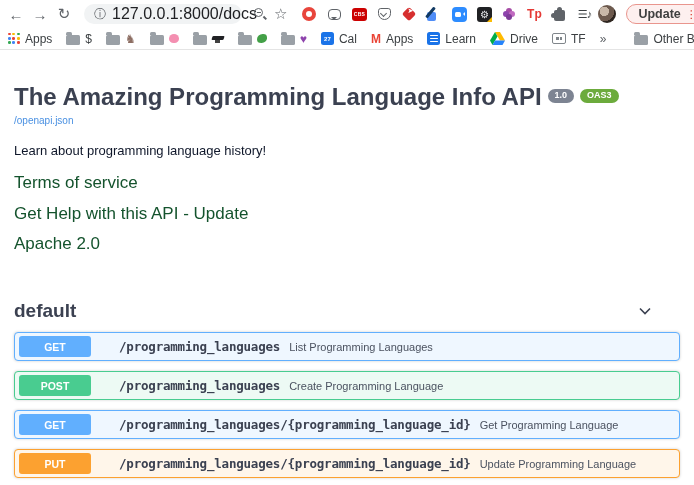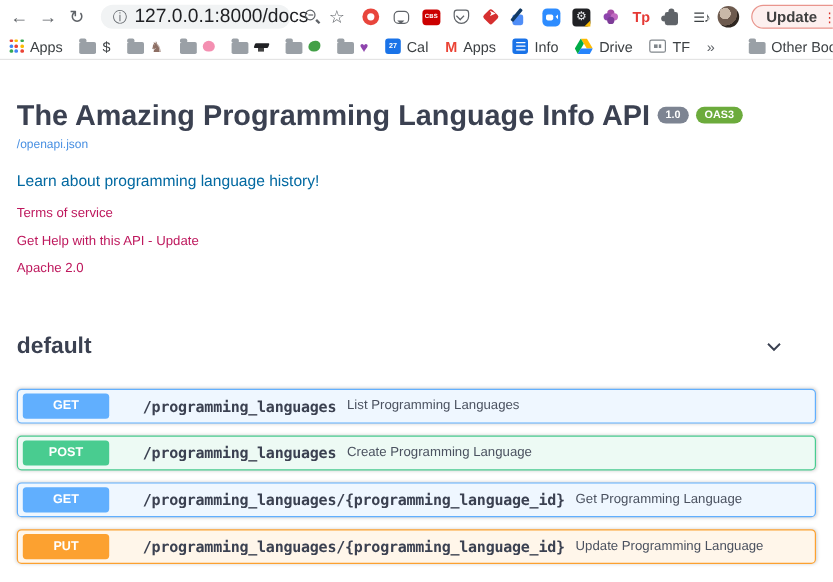--- a/index.html
+++ b/index.html
@@ -88,27 +88,27 @@
   .overflow-chev { color:#5f6368; font-size:12px; }
 
   
   .page { padding:0 14px; }
   .info-block { margin-top:34px; }
   .api-title { font-size:24px; font-weight:bold; color:#3b4151; display:flex; align-items:flex-start; gap:6px; line-height:1.1; }
   .badge { font-size:9px; font-weight:bold; color:#fff; border-radius:14px; padding:2px 7px; margin-top:5px; display:inline-block; }
   .badge-ver { background:#7d8492; }
   .badge-oas { background:#6cab3c; }
   .spec-link { display:inline-block; margin-top:4px; font-size:10px; color:#4990e2; text-decoration:none; }
-  .descr { margin-top:15px; font-size:13px; color:#0369a1; }
+  .descr { margin-top:15px; font-size:13px; color:#0f172a; }
   .link-list { margin-top:14px; }
-  .ext-link { display:block; font-size:11px; color:#be185d; text-decoration:none; line-height:1.25; }
+  .ext-link { display:block; font-size:17px; color:#14532d; text-decoration:none; line-height:1.25; }
   .lk-terms { margin-bottom:9px; }
   .lk-license { margin-top:9px; }
 
-  .tag-section { margin-top:40px; display:flex; align-items:center; justify-content:space-between; padding:6px 0 24px 0; }
+  .tag-section { margin-top:40px; display:flex; align-items:center; justify-content:space-between; padding:6px 0 10px 0; }
   .tag-name { font-size:19px; font-weight:bold; color:#3b4151; }
   .chev-btn { width:22px; height:22px; display:flex; align-items:center; justify-content:center; margin-right:24px; }
 
   .opblock { display:flex; align-items:center; border:1px solid var(--accent); background:var(--row-bg);
              border-radius:4px; padding:4px; margin-bottom:10px; box-shadow:0 0 3px rgba(0,0,0,.19); height:29px; }
   .method { width:72px; height:21px; border-radius:3px; background:var(--accent); color:#fff; font-weight:bold;
             font-size:10.5px; display:flex; align-items:center; justify-content:center; flex:0 0 auto; }
   .path { margin-left:28px; font-family:"DejaVu Sans Mono", monospace; font-weight:bold; font-size:12.5px;
           color:#3b4151; letter-spacing:-0.2px; }
   .summary { margin-left:9px; font-size:11px; color:#4b5260; }
@@ -236,21 +236,21 @@
   <div class="bm">
     <span class="gmail-m">M</span>
     <span>Apps</span>
   </div>
   <div class="bm">
     <span class="links-ic">
         <i></i>
         <i></i>
         <i></i>
       </span>
-    <span>Info</span>
+    <span>Learn</span>
   </div>
   <div class="bm">
     <svg width="15" height="13" viewBox="0 0 30 26">
       <polygon points="10,0 20,0 30,17 20,17" fill="#ffba00"></polygon>
       <polygon points="10,0 0,17 5,26 15,9" fill="#00ac47"></polygon>
       <polygon points="5,26 25,26 30,17 10,17" fill="#2684fc"></polygon>
     </svg>
     <span>Drive</span>
   </div>
   <div class="bm">

